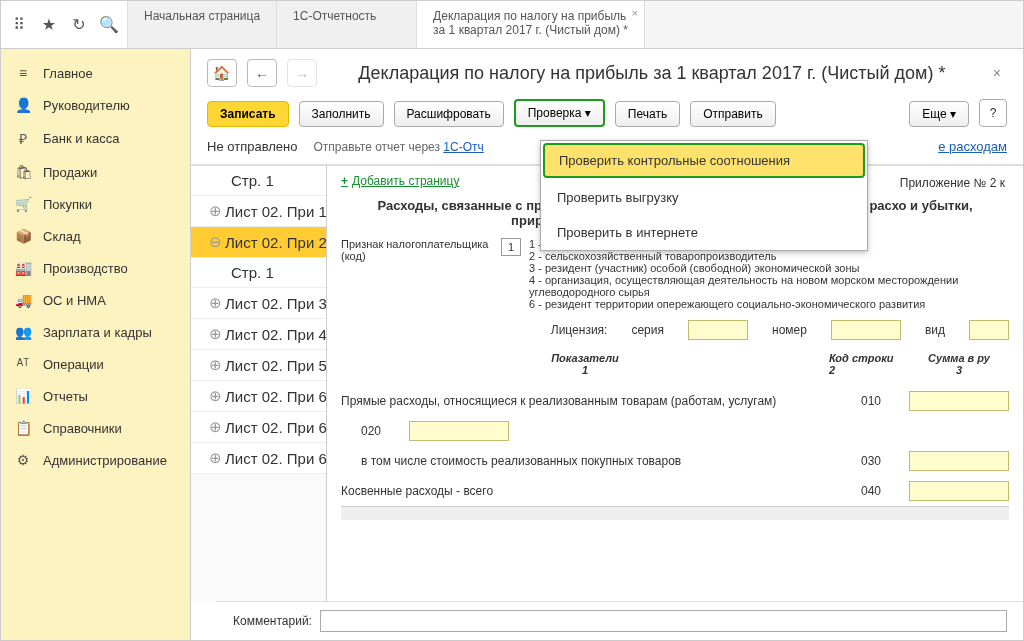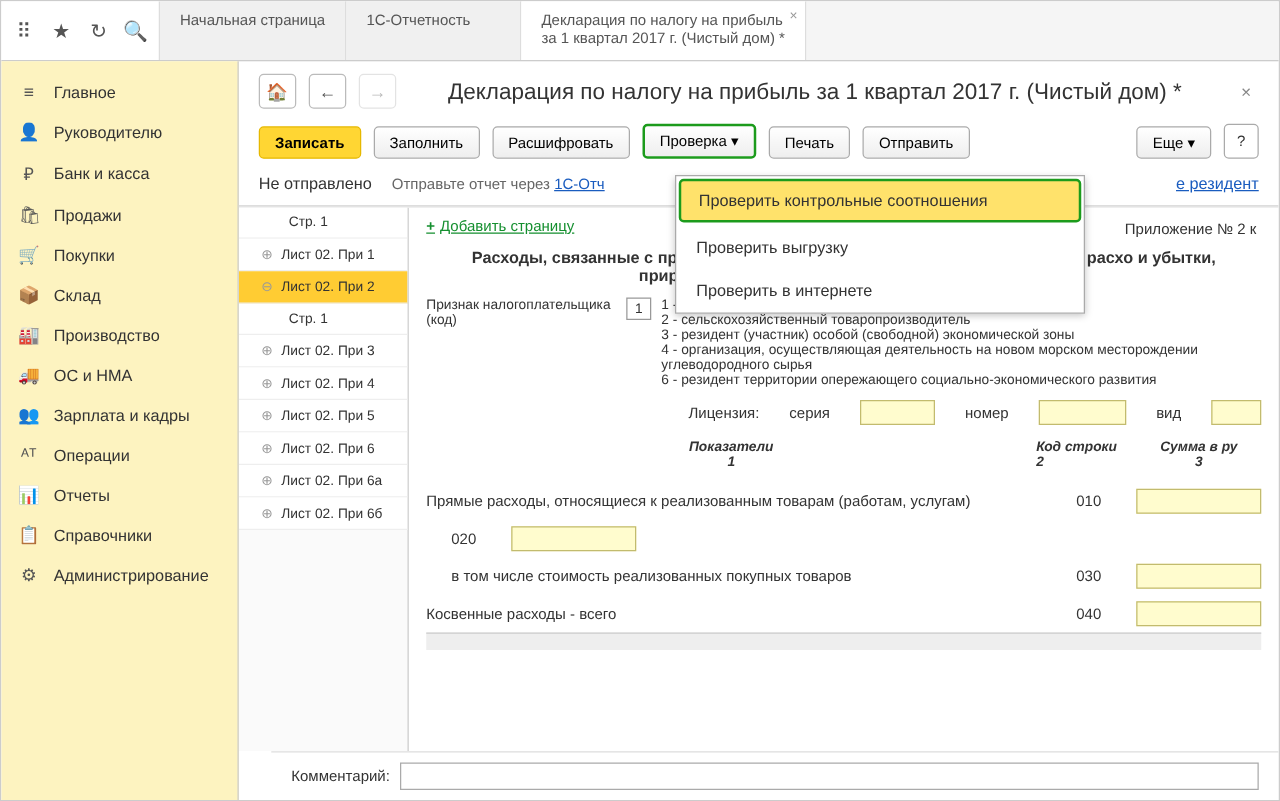--- a/index.html
+++ b/index.html
@@ -25,21 +25,21 @@
 .btn.primary { background: #ffd633; border-color: #e6b800; font-weight: bold; }
 .btn.check { border: 2px solid #1c9b1c; background: linear-gradient(#fff,#eee); }
 .toolbar-spacer { flex: 1; }
 .more-q { width: 28px; height: 28px; border: 1px solid #aaa; border-radius: 4px; background: #fff; display: flex; align-items: center; justify-content: center; cursor: pointer; }
 .status-row { padding: 6px 16px 10px; display: flex; align-items: center; gap: 16px; font-size: 13px; border-bottom: 1px solid #ddd; }
 .status-label { color: #333; }
 .status-hint { color: #666; font-size: 12px; }
 .link { color: #1a5cbf; text-decoration: underline; cursor: pointer; }
 .body-area { flex: 1; display: flex; overflow: hidden; border-top: 1px solid #ddd; }
 .tree { width: 136px; border-right: 1px solid #ccc; overflow-y: auto; background: #fafafa; position: relative; }
-.tree-item { padding: 6px 4px; border-bottom: 1px solid #eee; font-size: 11px; display: flex; align-items: center; gap: 4px; cursor: pointer; white-space: nowrap; overflow: hidden; }
+.tree-item { padding: 6px 4px; border-bottom: 1px solid #eee; font-size: 15px; display: flex; align-items: center; gap: 4px; cursor: pointer; white-space: nowrap; overflow: hidden; }
 .tree-item.page { padding-left: 40px; color: #333; background: #fff; }
 .tree-item.leaf { padding-left: 18px; background: #fff; }
 .tree-item.selected { background: #fc3; }
 .tree-exp { width: 12px; color: #999; }
 .form-area { flex: 1; overflow: auto; padding: 8px 14px 14px; position: relative; }
 .add-page { color: #158f2f; text-decoration: underline; cursor: pointer; font-size: 12px; display: inline-flex; align-items: center; gap: 4px; margin-bottom: 4px; }
 .appendix { text-align: right; font-size: 12px; padding-right: 4px; }
 .section-title { text-align: center; font-weight: bold; font-size: 13px; padding: 6px 0 10px; }
 .row { display: flex; align-items: flex-start; gap: 8px; font-size: 11px; margin-bottom: 6px; }
 .code-box { border: 1px solid #999; padding: 2px 6px; background: #fff; }
@@ -162,21 +162,21 @@
       <div class="toolbar-spacer"></div>
       <button class="btn">Еще ▾</button>
       <div class="more-q">?</div>
     </div>
 
     <div class="status-row">
       <span class="status-label">Не отправлено</span>
       <span class="status-hint">
         <span>Отправьте отчет через </span><span class="link">1С-Отч</span>
       </span>
-      <span class="other-ways">е резидент</span>
+      <span class="other-ways">е расходам</span>
     </div>
 
     <div class="body-area">
       <div class="tree">
         <div class="tree-item page">
             <span>Стр. 1</span>
           </div>
         <div class="tree-item leaf">
             <span class="tree-exp">⊕</span>
             <span>Лист 02. При 1</span>

